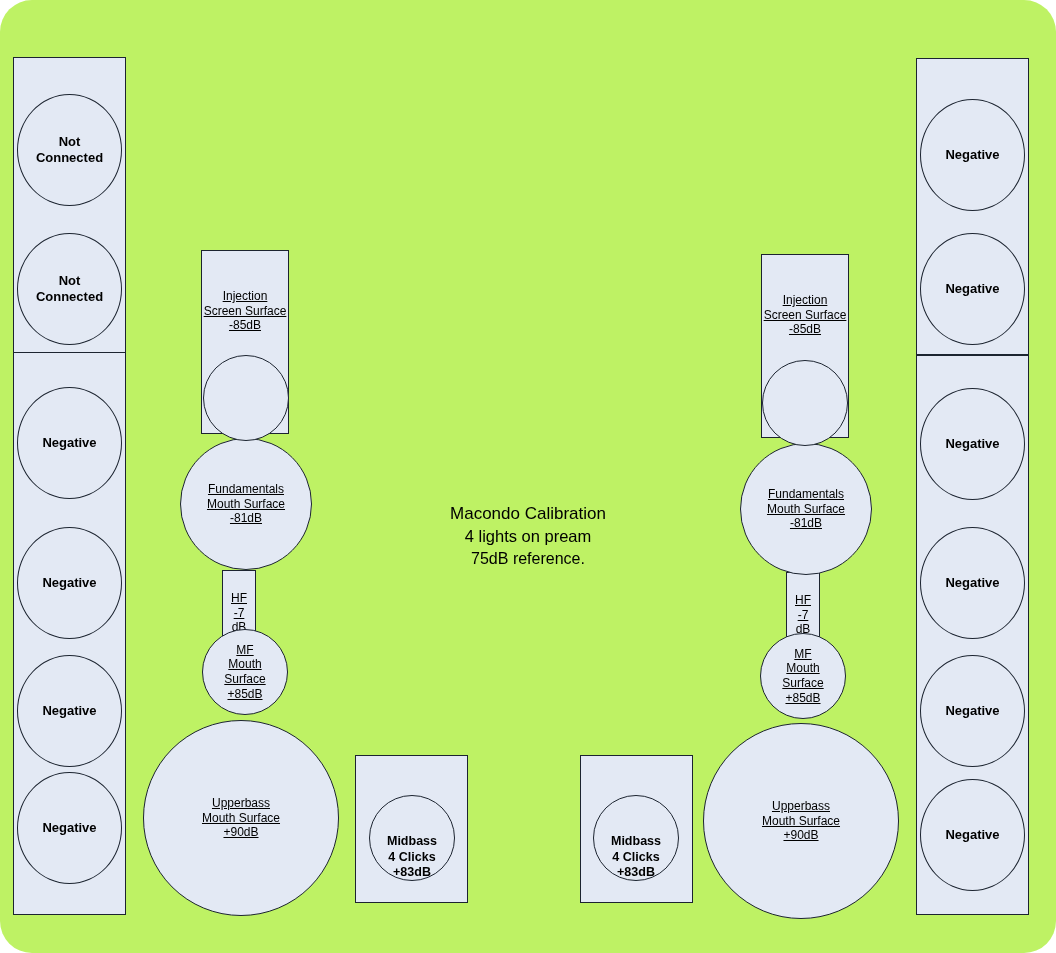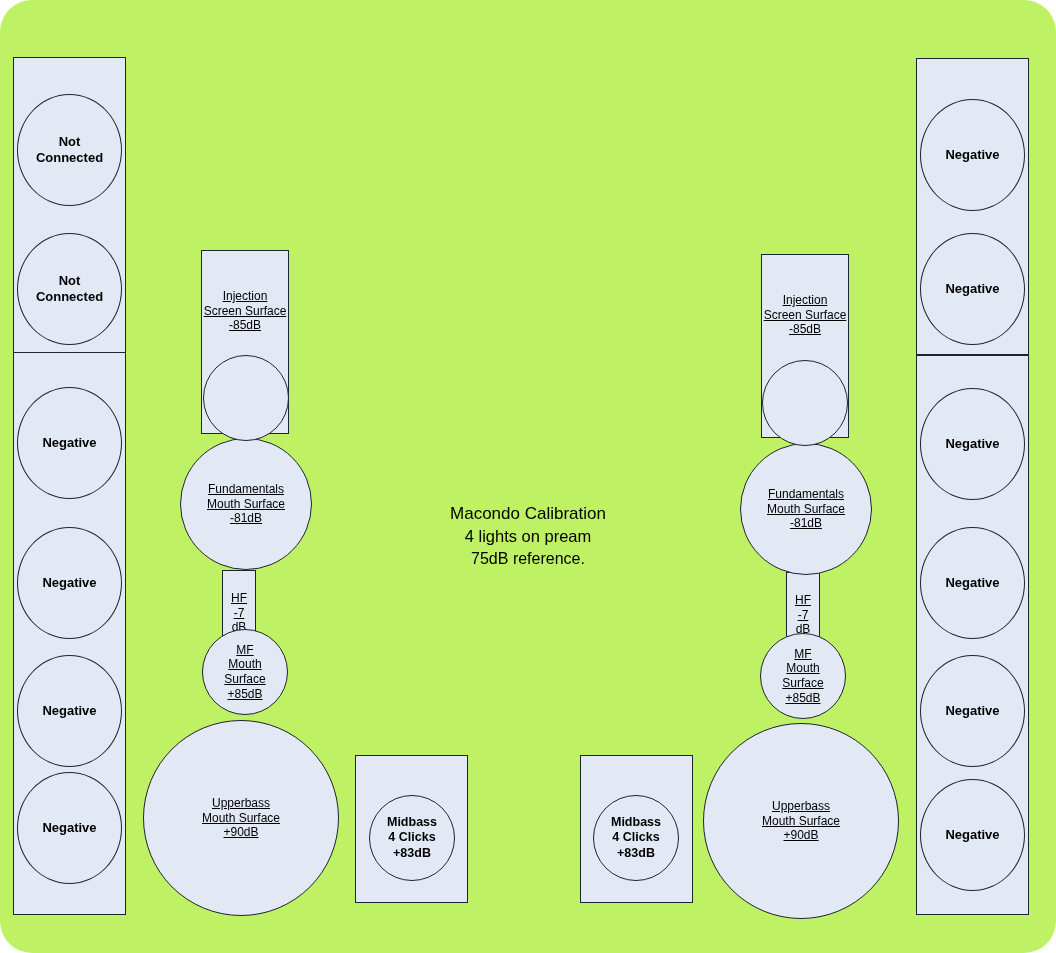--- a/index.html
+++ b/index.html
@@ -40,21 +40,21 @@
     white-space: pre-line;
     pointer-events: none;
   }
   .lbl-bold { font-weight: bold; font-size: 13px; }
   .lbl-sm { font-weight: normal; font-size: 12px; text-decoration: underline; }
 
   
   .panel { z-index: 1; }
   .box   { z-index: 2; }
   .bubble{ z-index: 3; }
-  .inner { z-index: 4; }
+  .inner { z-index: 4; align-items: flex-end; }
   .centernote { z-index: 6; }
 
   #center-note {
     position: absolute;
     text-align: center;
     width: 300px;
     left: 378px;
     top: 503px;
   }
   #center-note .line1 { font-size: 17px; font-weight: normal; line-height: 1.32; }

